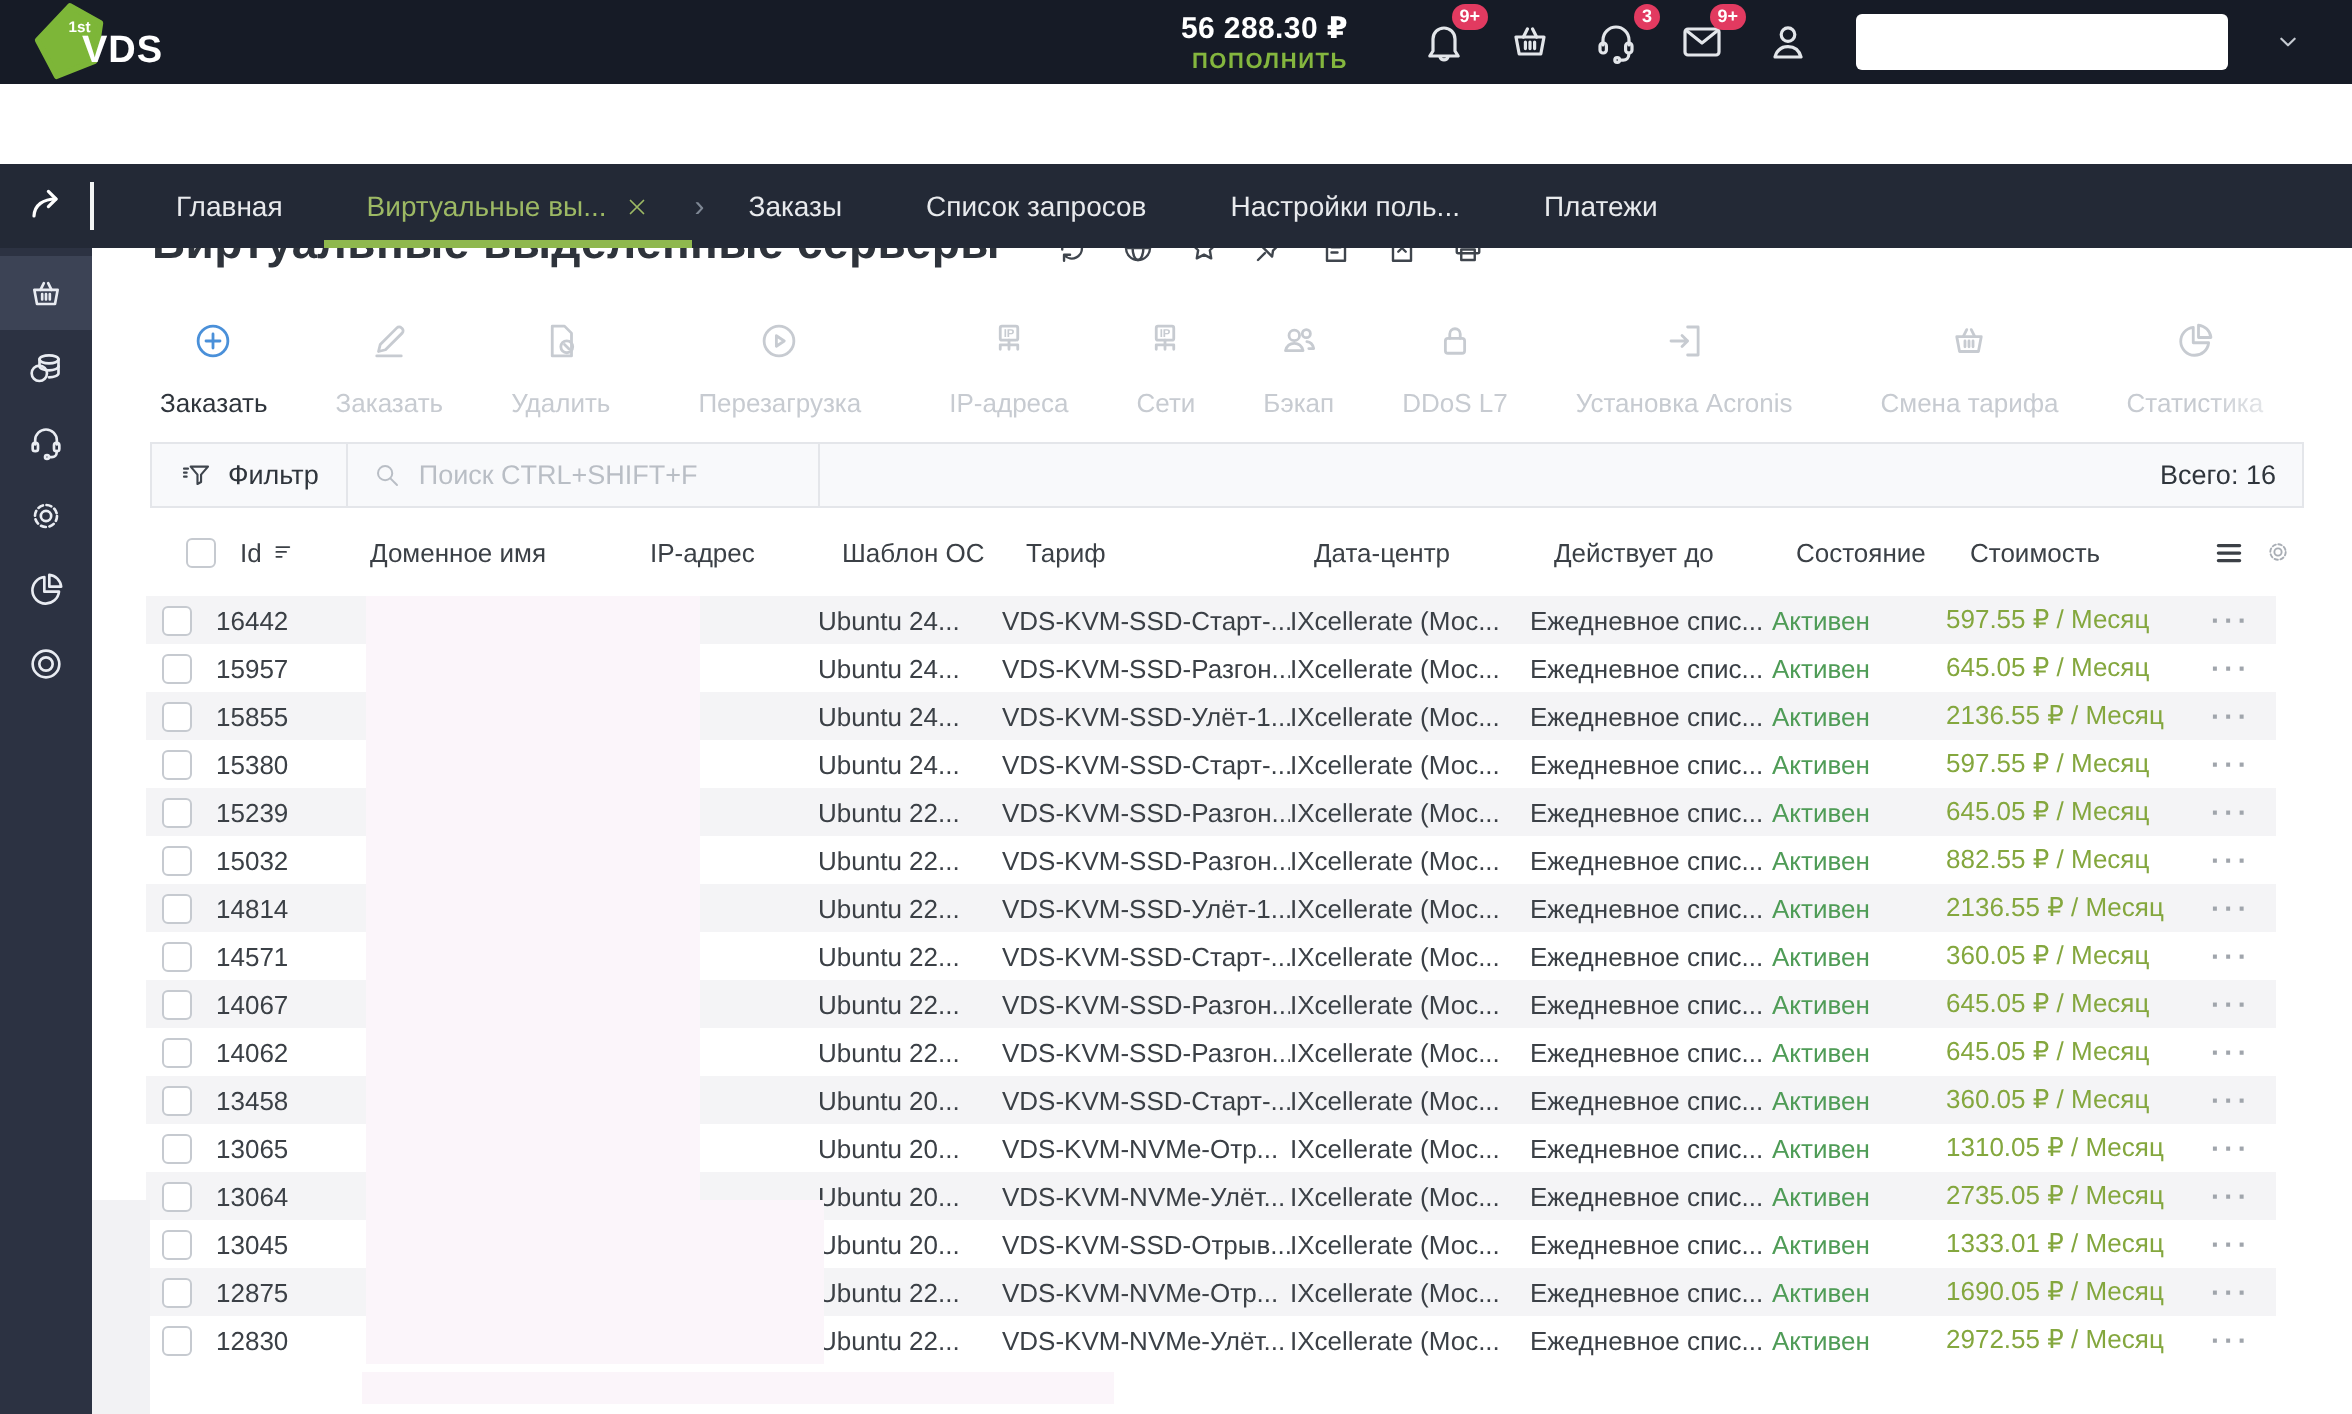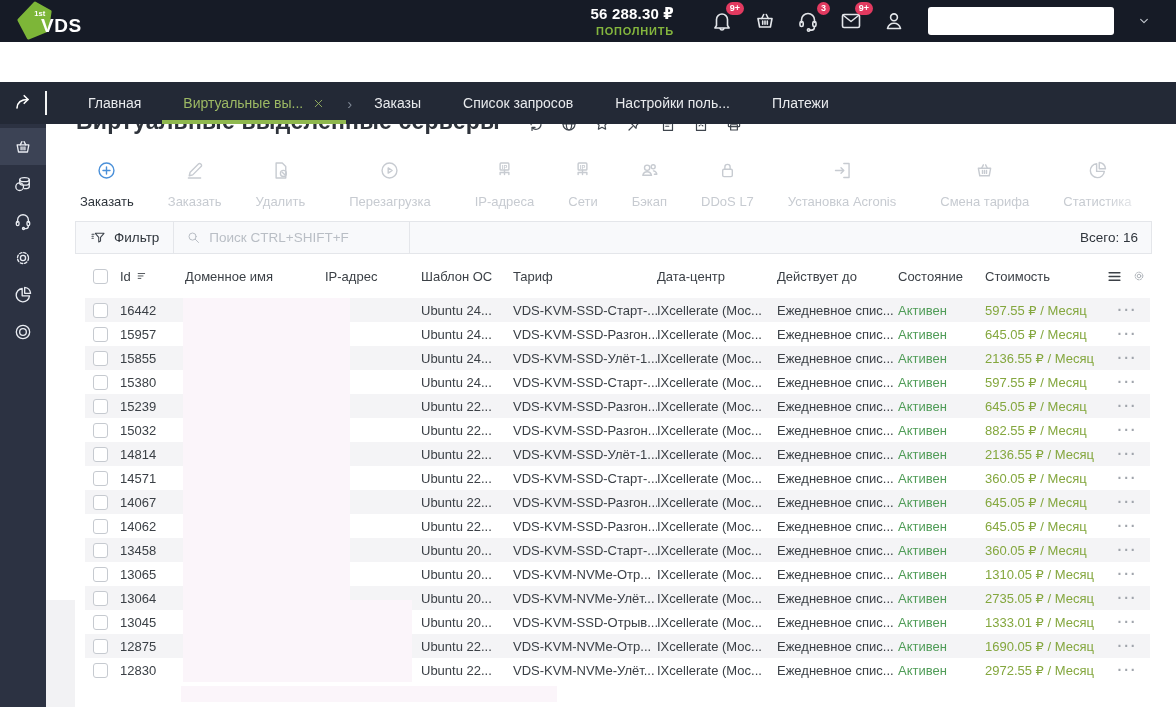--- a/index.html
+++ b/index.html
@@ -89,21 +89,21 @@
   .thead{position:absolute;left:39px;top:172px;width:1065px;height:40px;font-size:13px;color:var(--hdr);}
   .hcell{display:flex;align-items:center;gap:5px;overflow:hidden;white-space:nowrap;padding-right:6px;}
   .sort-ico{width:13px;height:13px;color:#3b4046;}
   .sort-ico svg{width:13px;height:13px;}
   .hmenu{display:flex;align-items:center;justify-content:flex-end;gap:10px;padding-right:4px;}
   .burger-ico{width:15px;height:15px;color:#3b4046;cursor:pointer;}
   .burger-ico svg{width:15px;height:15px;}
   .gear-sm{width:14px;height:14px;color:#a8adb4;cursor:pointer;}
   .gear-sm svg{width:14px;height:14px;}
 
-  .tbody{position:absolute;left:39px;top:214px;width:1065px;}
+  .tbody{position:absolute;left:27px;top:214px;width:1065px;}
   .trow{height:24px;font-size:13px;color:var(--cell);cursor:default;}
   .trow.stripe{background:var(--stripe);}
   .cell{overflow:hidden;white-space:nowrap;padding-right:8px;}
   .cell.state{color:var(--stategreen);}
   .cell.cost{color:var(--pricegreen);}
   .cbwrap{display:flex;align-items:center;padding-left:8px;}
   .checkbox{width:15px;height:15px;border:1px solid #c6cad0;border-radius:3px;background:#fff;cursor:pointer;}
   .dots{display:flex;justify-content:center;color:#a0a5ac;font-size:14px;font-weight:700;letter-spacing:2px;cursor:pointer;line-height:10px;}
 
   .redact{position:absolute;background:var(--pink);z-index:5;}

